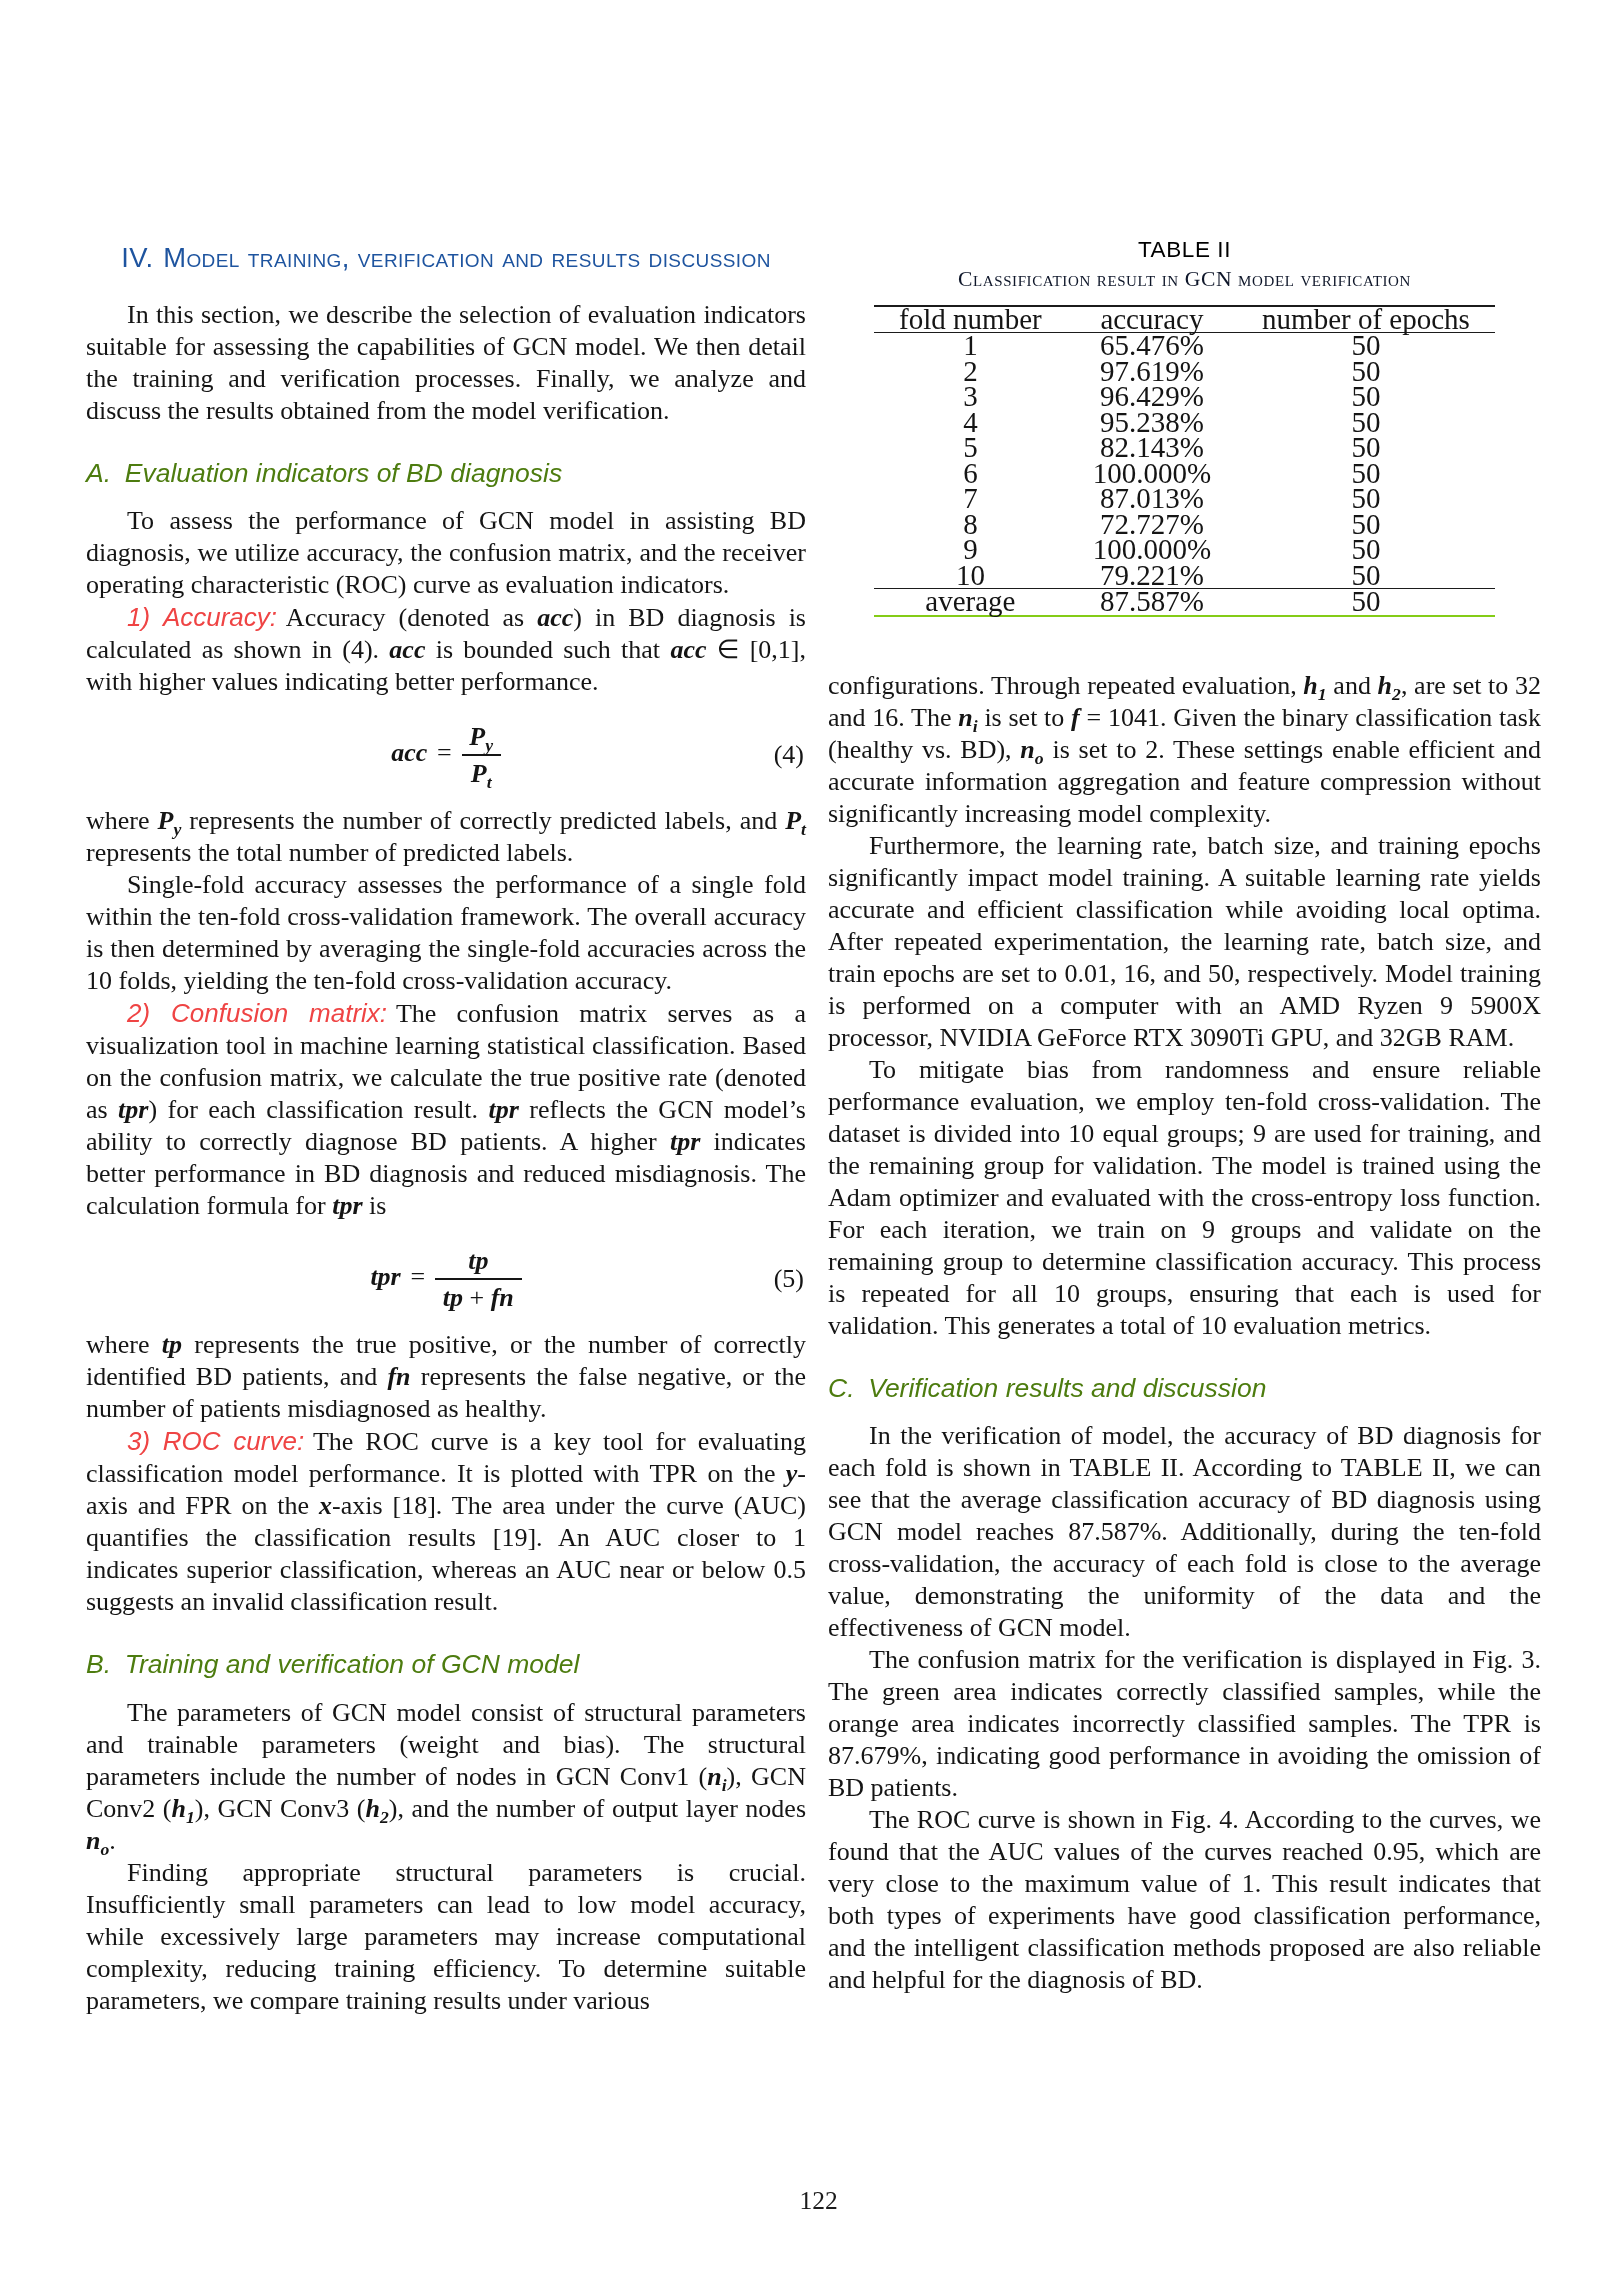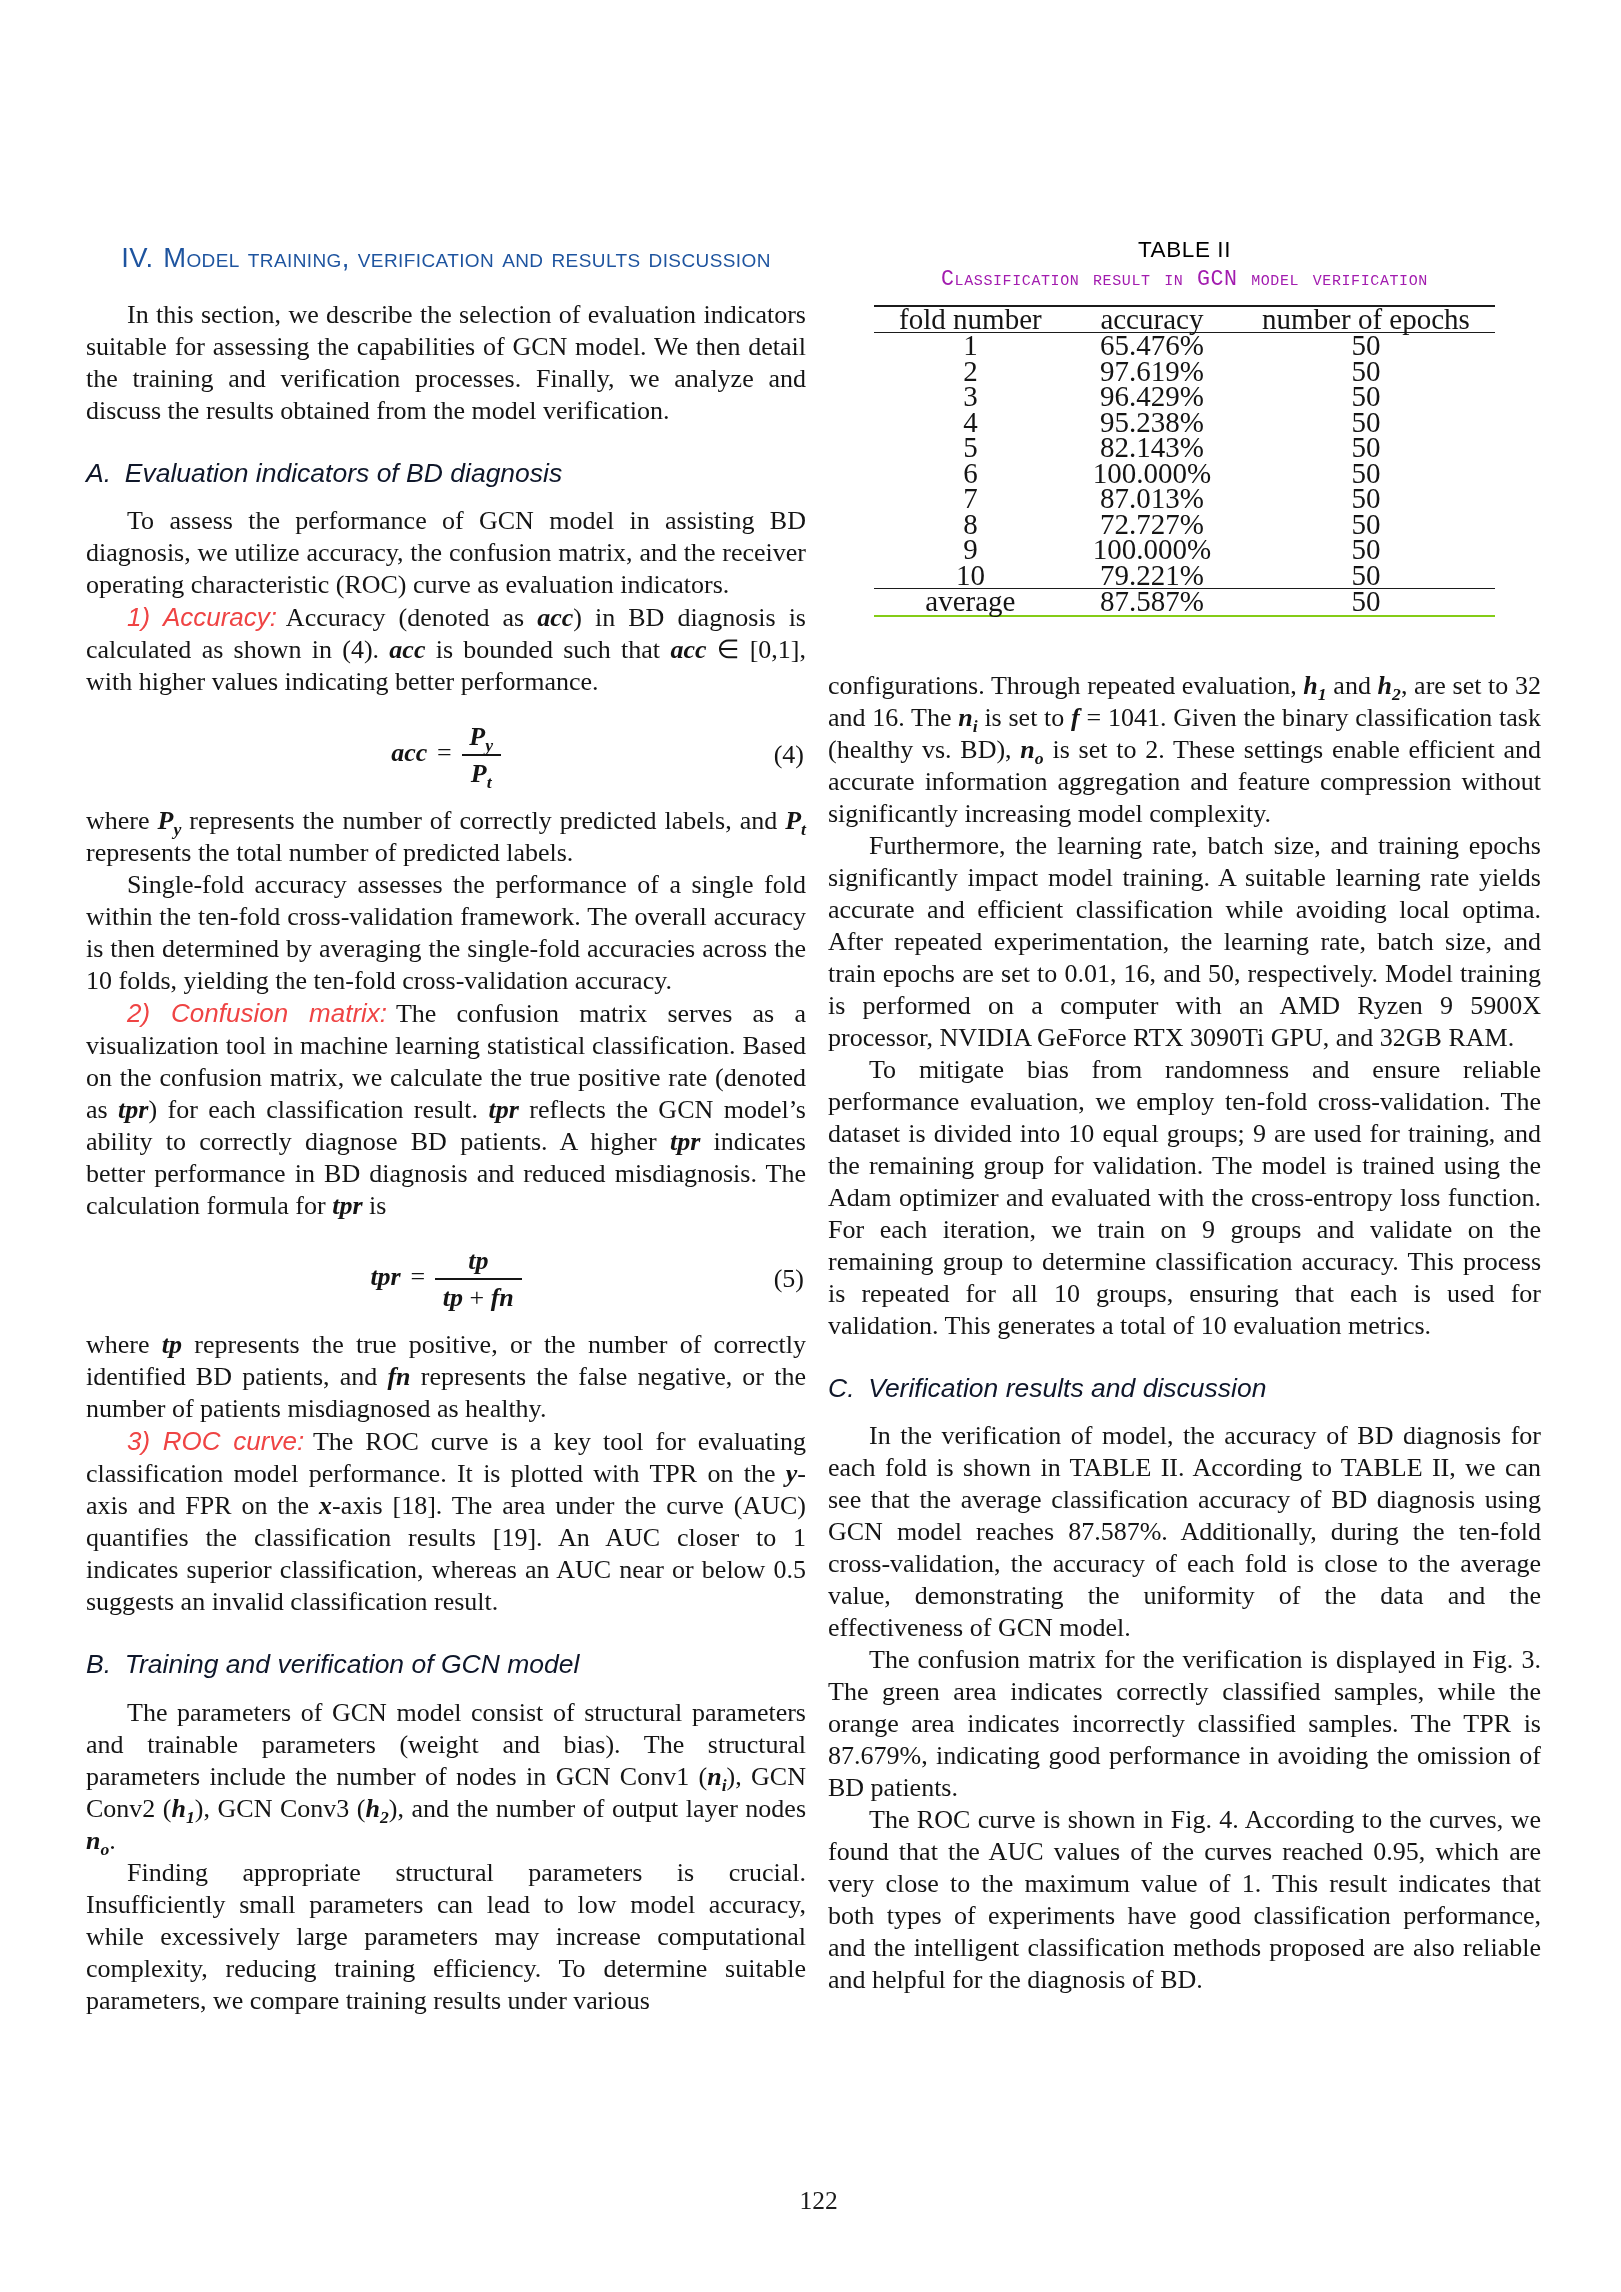--- a/index.html
+++ b/index.html
@@ -20,21 +20,21 @@
     font-variant:small-caps; font-weight:400;
     color:#1e549f; text-align:center;
     font-size:27.4px; line-height:34px;
     margin:0 0 23.5px 0; letter-spacing:0.4px;
   }
   .section-heading .sec-label { margin-right:9.8px; }
 
   .subsection-heading {
     font-family:"Liberation Sans", sans-serif;
     font-style:italic; font-weight:400;
-    font-size:26.5px; line-height:31px; color:#0f172a;
+    font-size:26.5px; line-height:31px; color:#4d7c0f;
     text-align:left; margin:31px 0 16.7px 0;
   }
   .subsection-heading .sub-label { margin-right:13.7px; }
 
   p { margin:0; text-indent:41px; }
   p.no-indent { text-indent:0; }
 
   .item-label {
     font-family:"Liberation Sans", sans-serif;
     font-style:italic; color:#ef4444; margin-right:8.8px;
@@ -51,23 +51,23 @@
   .frac .den { display:block; border-top:2px solid #151515; padding:2.9px 7.8px 0 7.8px; }
   .eq-tag { position:absolute; right:2px; top:50%; transform:translateY(-50%); }
 
   .table-block { text-align:center; margin-bottom:53px; }
   .table-title {
     font-family:"Liberation Sans", sans-serif;
     font-size:22.5px; line-height:25.5px; margin:0 0 4.9px 0; letter-spacing:0.6px;
     color:#000000;
   }
   .table-caption {
-    font-family:Liberation Mono, monospace;
+    font-family:Liberation Serif, serif;
     font-variant:small-caps; font-size:21.6px; line-height:24.5px;
-    margin:0 0 12.7px 0; letter-spacing:0.6px; color:#a21caf;
+    margin:0 0 12.7px 0; letter-spacing:0.6px; color:#0f172a;
   }
   table.results {
     margin:0 auto; border-collapse:collapse;
     font-size:29px; line-height:23.5px; color:#151515;
   }
   table.results th, table.results td {
     font-weight:normal; text-align:center; padding:1px 25.5px;
   }
   table.results thead tr { border-top:2px solid #1b1b1b; border-bottom:1.5px solid #1b1b1b; }
   table.results tfoot tr { border-top:1.5px solid #1b1b1b; border-bottom:2px solid #84cc16; }

